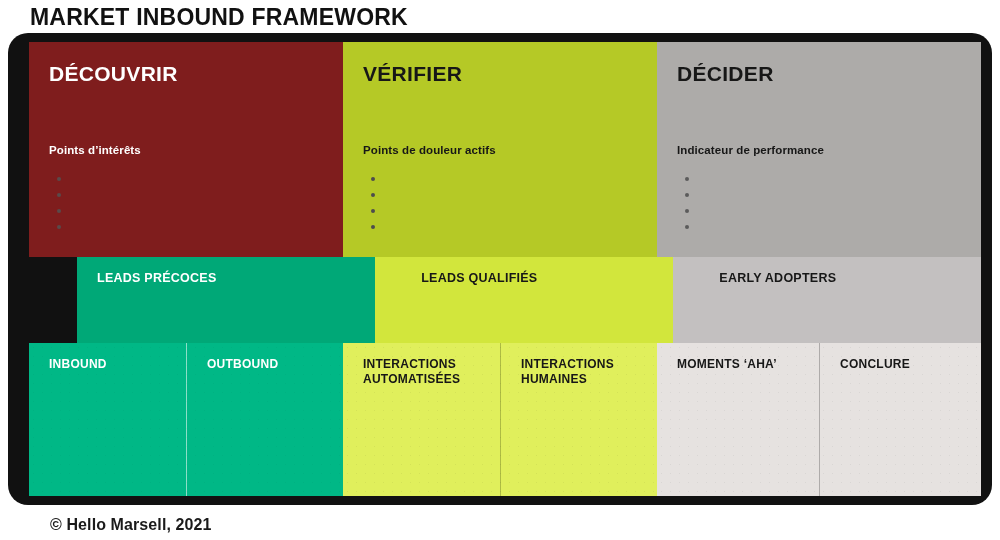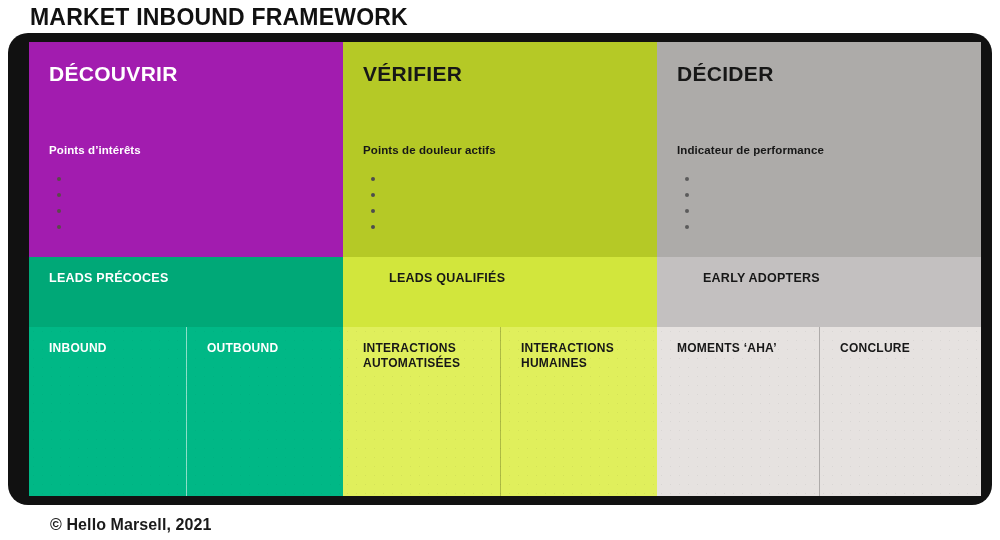--- a/index.html
+++ b/index.html
@@ -53,34 +53,35 @@
     overflow: hidden;
   }
 
   
   .row-top {
     display: flex;
     height: 215px;
   }
   .row-mid {
     display: flex;
-    height: 70px;
+    height: 86px;
+    margin-left: 48px;
   }
   .row-bot {
     display: flex;
     flex: 1 1 auto;
   }
 
   .col { position: relative; overflow: hidden; }
   .col-1 { width: 314px; }
   .col-2 { width: 314px; }
   .col-3 { width: 324px; }
 
   
-  .c1-top { background: #a21caf; }
+  .c1-top { background: #7f1d1d; }
   .c2-top { background: #B5C926; }
   .c3-top { background: #ADABA9; }
   
   .c1-mid { background: #00A877; }
   .c2-mid { background: #D2E63C; }
   .c3-mid { background: #C3C0C0; }
   
   .c1-bot { background: #00B886; }
   .c2-bot { background: #E0EF5C; }
   .c3-bot { background: #E6E2E0; }

